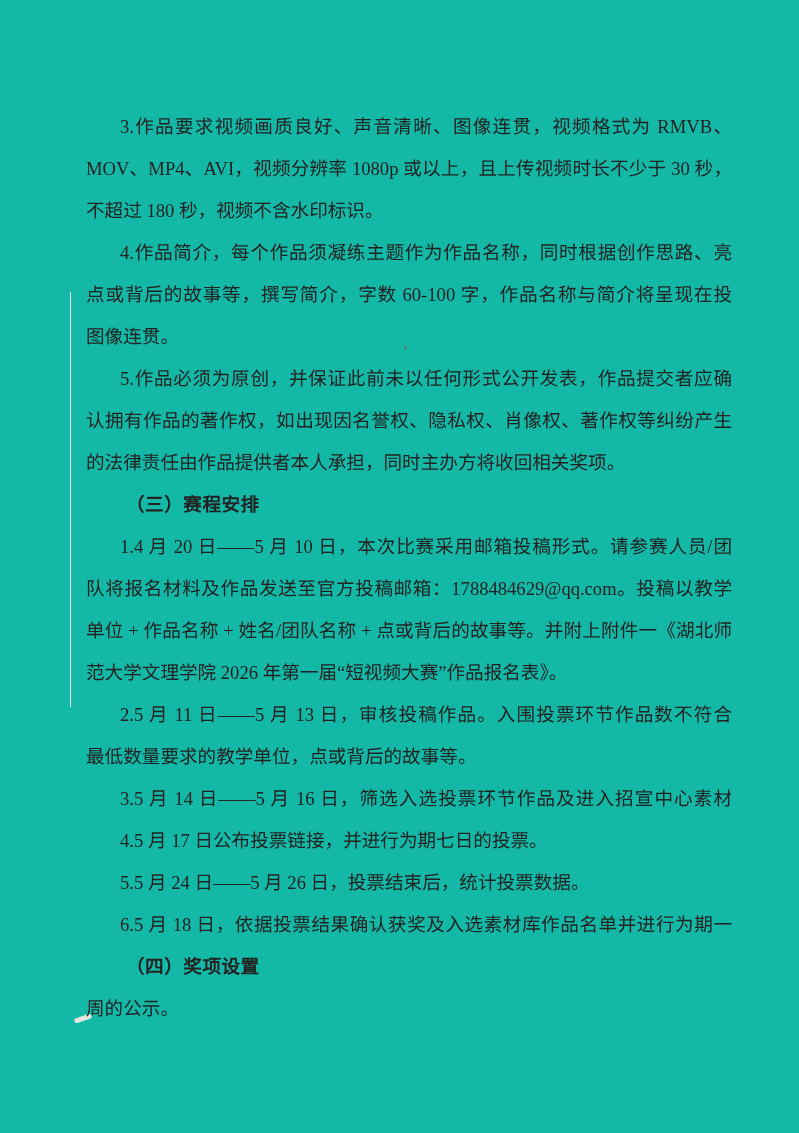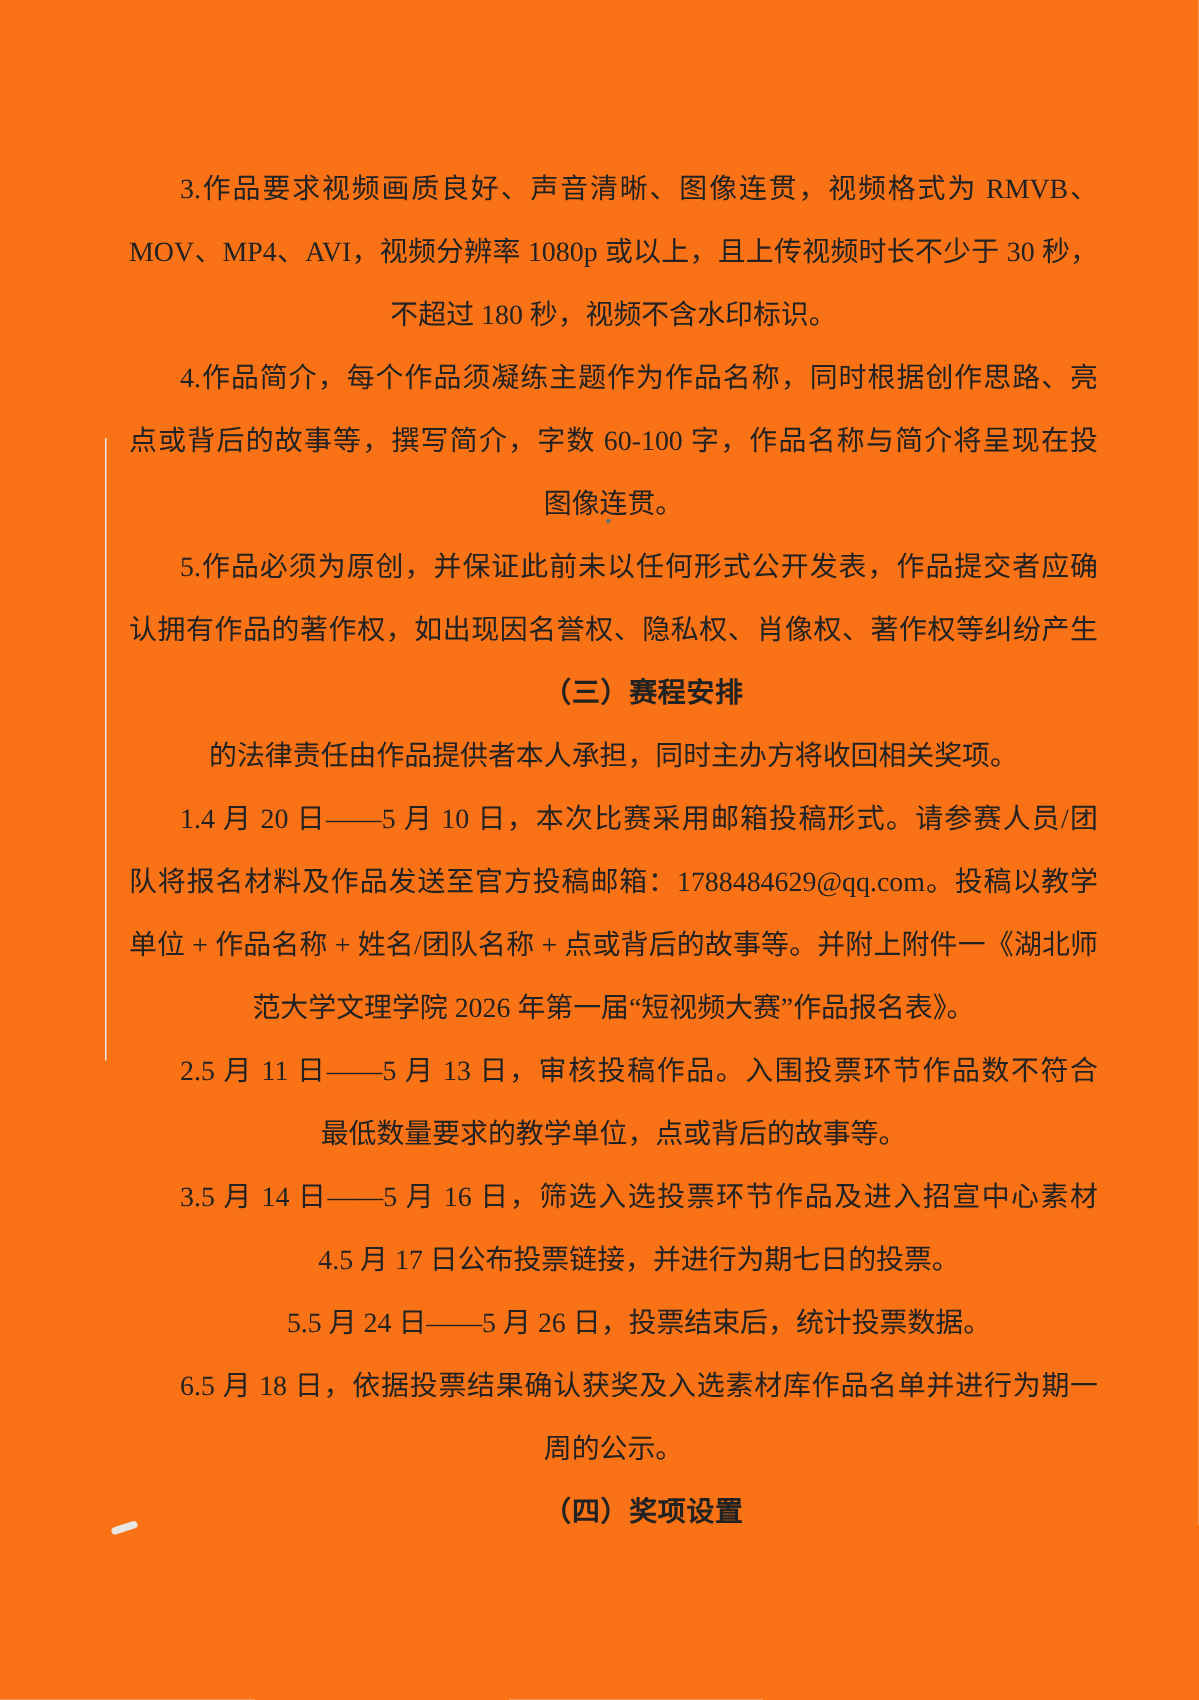--- a/index.html
+++ b/index.html
@@ -25,21 +25,21 @@
     top: 106px;
     width: 646px;
     font-size: 18.6px;
     line-height: 42px;
     color: #222222;
     letter-spacing: 0;
   }
   .ln {
     height: 42px;
     overflow: hidden;
-    text-align: center;
+    text-align: left;
   }
   .ln.stretch {
     text-align: justify;
     text-align-last: justify;
   }
   .ln.first {
     text-indent: 34px;
   }
   .ln.heading {
     text-indent: 40px;
@@ -72,44 +72,44 @@
     width: 18px;
     height: 5px;
     background: #e6e6e2;
     transform: rotate(-18deg);
     border-radius: 3px;
   }
 </style>
 </head>
 <body>
 
-<div class="page" style="background: #f97316;">
+<div class="page" style="background: #14b8a6;">
 
   <div class="artifact artifact-vline"></div>
   <div class="artifact artifact-dot"></div>
   <div class="artifact artifact-smudge"></div>
 
   <div class="textblock" style="color: rgb(34, 34, 34);">
     <div class="ln first stretch">3.作品要求视频画质良好、声音清晰、图像连贯，视频格式为 RMVB、</div>
     <div class="ln stretch">MOV、MP4、AVI，视频分辨率 1080p 或以上，且上传视频时长不少于 30 秒，</div>
     <div class="ln">不超过 180 秒，视频不含水印标识。</div>
     <div class="ln first stretch">4.作品简介，每个作品须凝练主题作为作品名称，同时根据创作思路、亮</div>
     <div class="ln stretch">点或背后的故事等，撰写简介，字数 60-100 字，作品名称与简介将呈现在投</div>
     <div class="ln">图像连贯。</div>
     <div class="ln first stretch">5.作品必须为原创，并保证此前未以任何形式公开发表，作品提交者应确</div>
     <div class="ln stretch">认拥有作品的著作权，如出现因名誉权、隐私权、肖像权、著作权等纠纷产生</div>
+    <div class="ln">的法律责任由作品提供者本人承担，同时主办方将收回相关奖项。</div>
     <div class="ln heading">（三）赛程安排</div>
-    <div class="ln">的法律责任由作品提供者本人承担，同时主办方将收回相关奖项。</div>
     <div class="ln first stretch">1.4 月 20 日——5 月 10 日，本次比赛采用邮箱投稿形式。请参赛人员/团</div>
     <div class="ln stretch">队将报名材料及作品发送至官方投稿邮箱：1788484629@qq.com。投稿以教学</div>
     <div class="ln stretch">单位 + 作品名称 + 姓名/团队名称 + 点或背后的故事等。并附上附件一《湖北师</div>
     <div class="ln">范大学文理学院 2026 年第一届“短视频大赛”作品报名表》。</div>
     <div class="ln first stretch">2.5 月 11 日——5 月 13 日，审核投稿作品。入围投票环节作品数不符合</div>
     <div class="ln">最低数量要求的教学单位，点或背后的故事等。</div>
     <div class="ln first stretch">3.5 月 14 日——5 月 16 日，筛选入选投票环节作品及进入招宣中心素材</div>
     <div class="ln first">4.5 月 17 日公布投票链接，并进行为期七日的投票。</div>
     <div class="ln first">5.5 月 24 日——5 月 26 日，投票结束后，统计投票数据。</div>
     <div class="ln first stretch">6.5 月 18 日，依据投票结果确认获奖及入选素材库作品名单并进行为期一</div>
+    <div class="ln heading">（四）奖项设置</div>
     <div class="ln">周的公示。</div>
-    <div class="ln heading">（四）奖项设置</div>
   </div>
 
 </div>
 
 </body></html>

